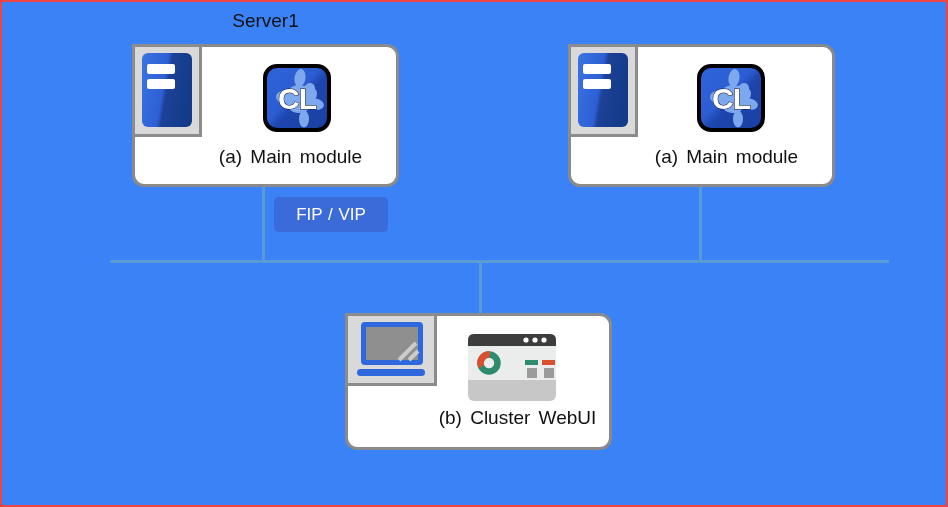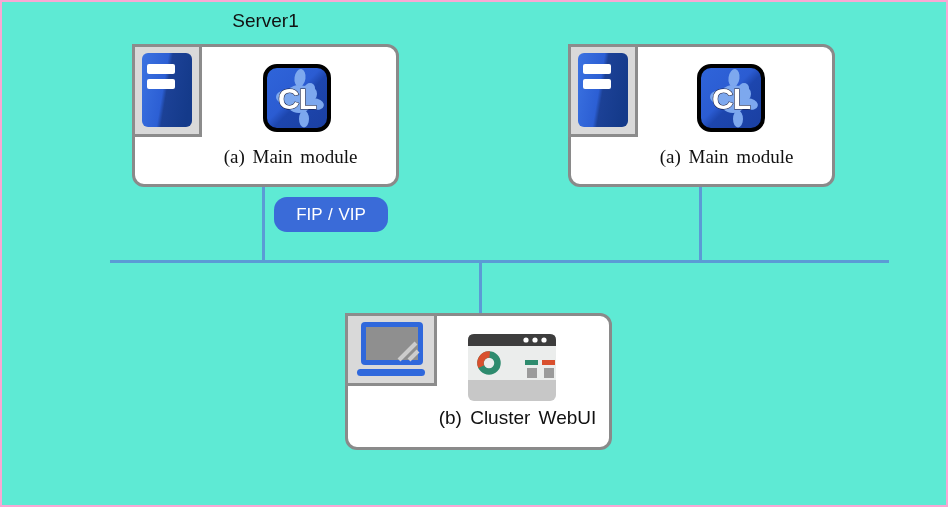--- a/index.html
+++ b/index.html
@@ -1,21 +1,21 @@
 <!DOCTYPE html>
 <html><head>
 <meta charset="utf-8">
 <style>
   html, body { margin: 0; padding: 0; background: #ffffff; }
   .canvas {
     position: relative;
     width: 948px;
     height: 507px;
-    background: #5eead4;
-    border: 2px solid #f9a8d4;
+    background: #3b82f6;
+    border: 2px solid #ef4444;
     box-sizing: border-box;
     font-family: "Liberation Sans", sans-serif;
     color: #111111;
     overflow: hidden;
   }
   .abs { position: absolute; }
 
   .server-label {
     top: 8px;
     width: 267px;
@@ -43,36 +43,35 @@
 
   .cl-icon { width: 60px; height: 68px; top: 62px; }
 
   .module-label {
     bottom: 16px;
     left: 0; right: 0;
     padding-left: 50px;
     text-align: center;
     font-size: 19px;
     word-spacing: 3px;
-    font-family: Liberation Serif, serif;
   }
   .webui-label {
     bottom: 18px;
     left: 0; right: 0;
     padding-left: 78px;
     text-align: center;
     font-size: 19px;
     word-spacing: 3px;
   }
 
   .fip-badge {
     left: 272px; top: 195px;
     width: 114px; height: 35px;
     background: #3a6bd8;
-    border-radius: 13px;
+    border-radius: 5px;
     color: #ffffff;
     font-size: 17px;
     line-height: 35px;
     text-align: center;
     word-spacing: 1px;
   }
 
   .net-line { background: #5b9bd5; }
   .h-line  { left: 108px; top: 258px; width: 779px; height: 3px; }
   .v-line-1 { left: 260px; top: 185px; width: 3px; height: 73px; }

